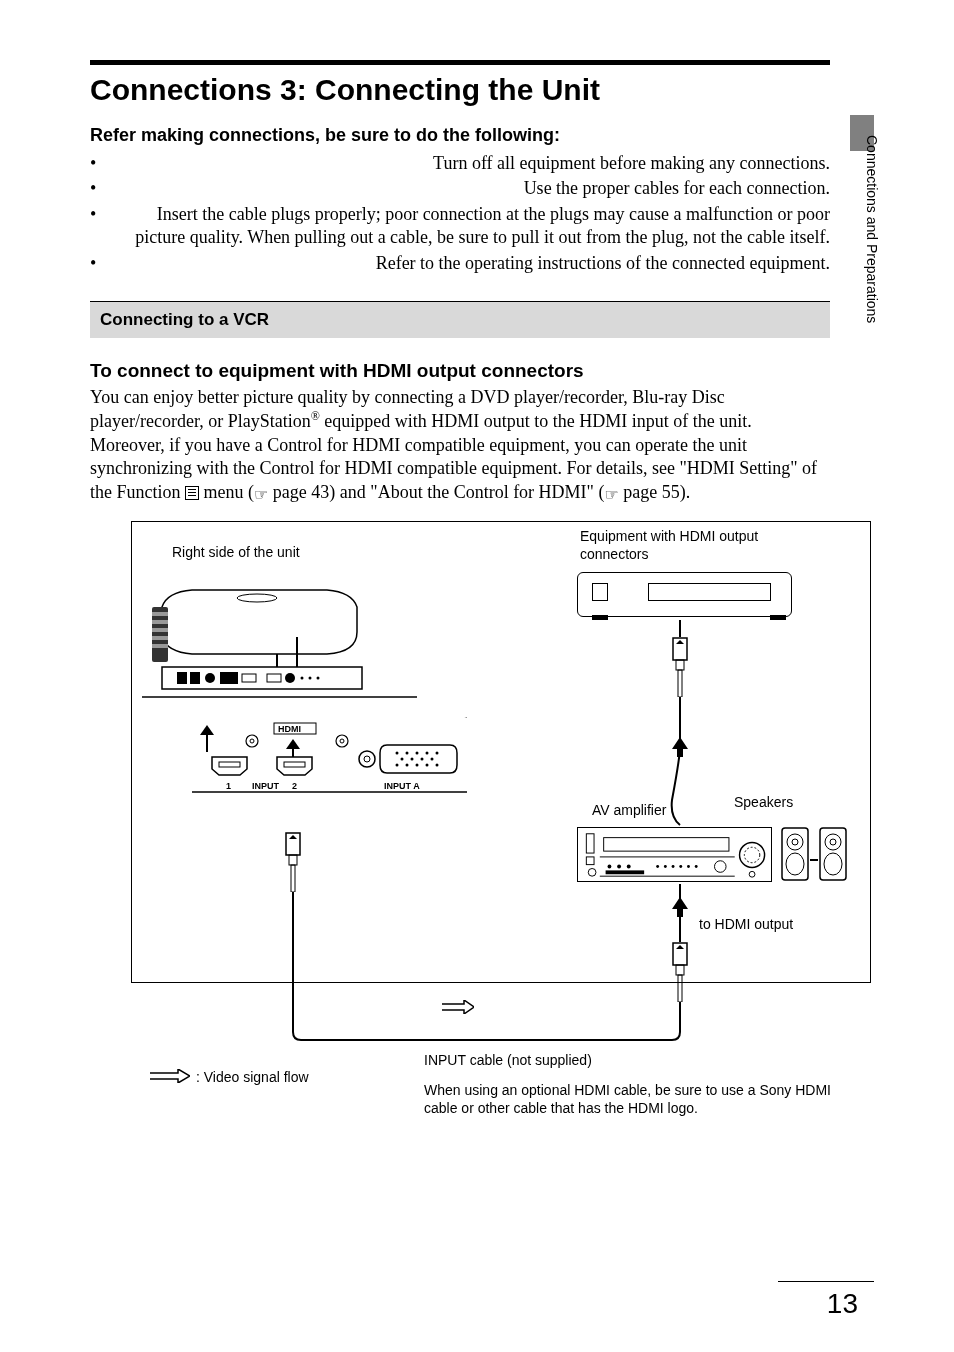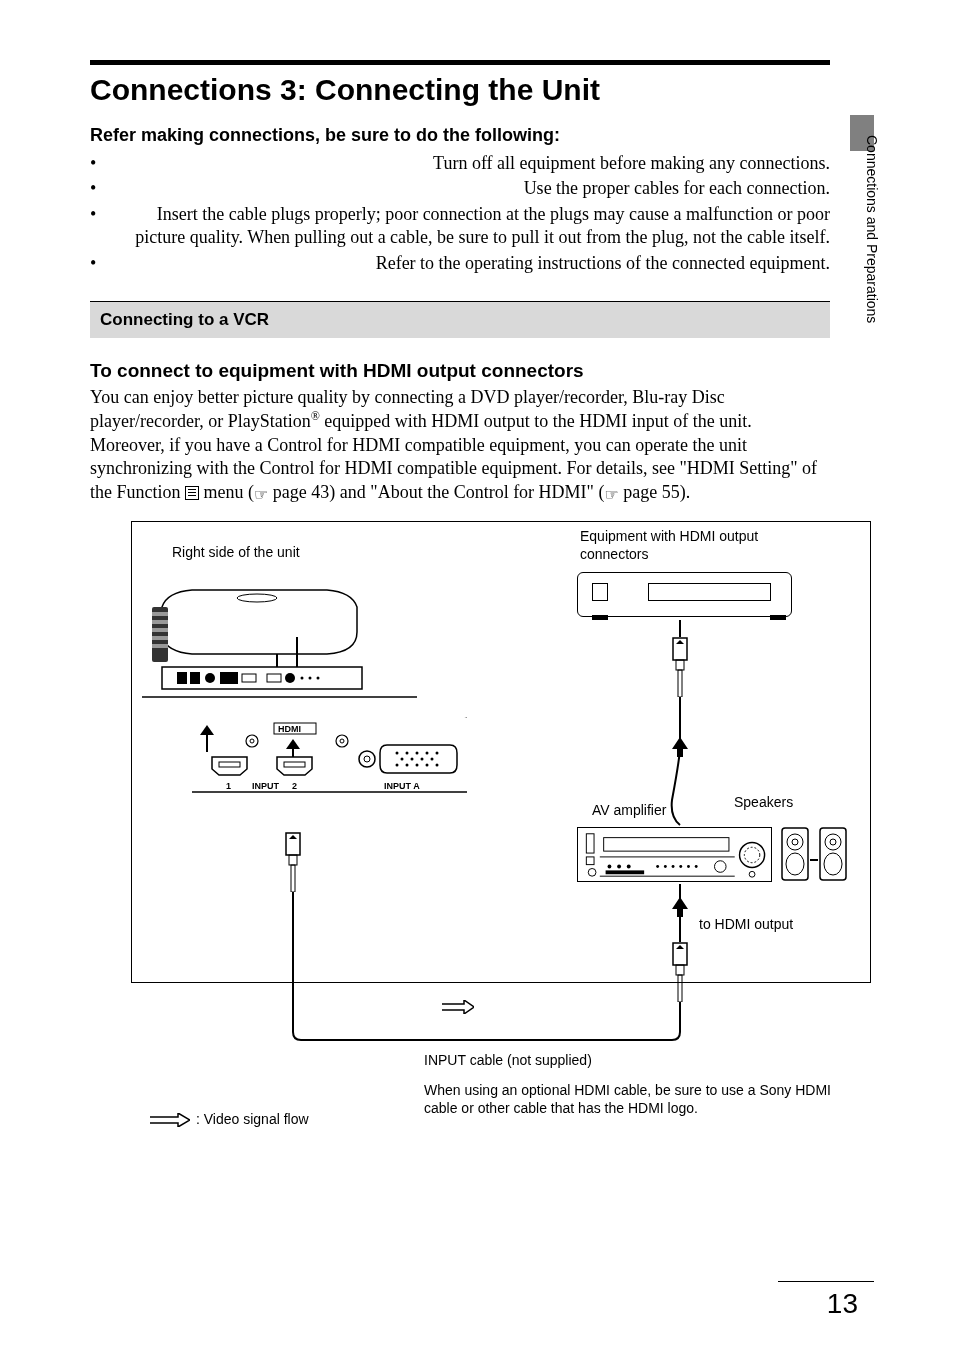--- a/index.html
+++ b/index.html
@@ -186,24 +186,24 @@
     stroke: #000;
     stroke-width: 2;
     fill: none;
   }
   .arrow-open {
     position: absolute;
     width: 32px; height: 14px;
   }
   .signal-legend {
     position: absolute;
-    left: 18px; top: 589px;
+    left: 18px; top: 547px;
     font-size: 14px;
     display: flex;
-    align-items: flex-end;
+    align-items: flex-start;
     gap: 6px;
   }
   .page-num {
     position: absolute;
     right: 96px;
     bottom: 32px;
     font-size: 28px;
     font-family: Arial, sans-serif;
   }
   .page-line {

